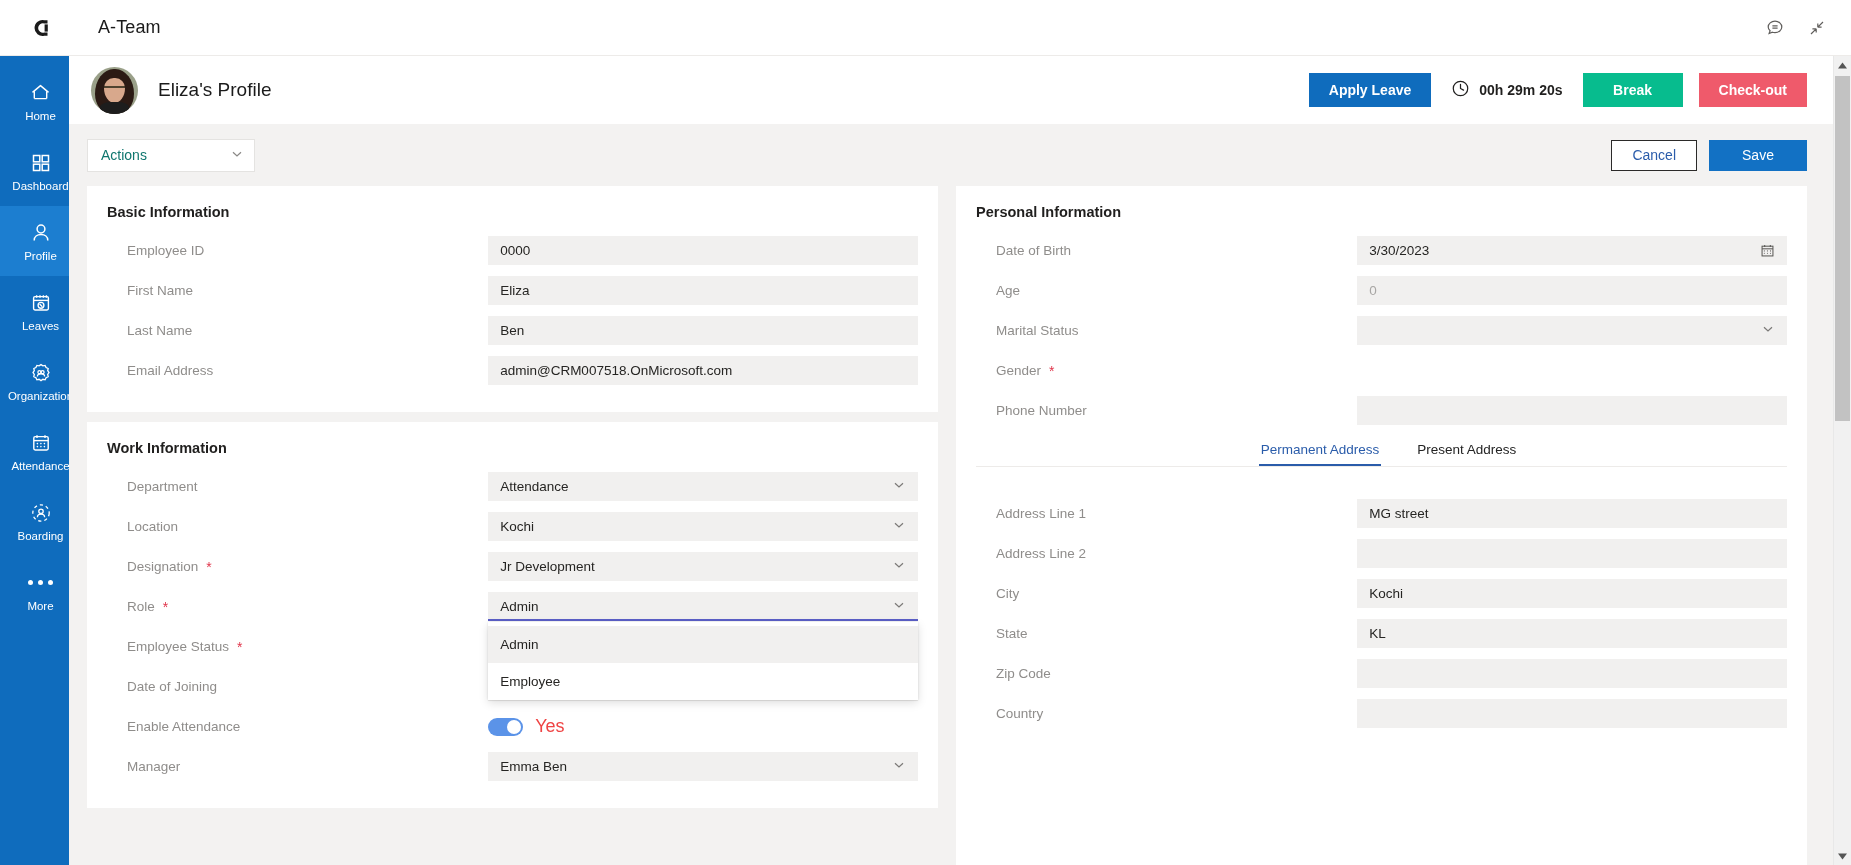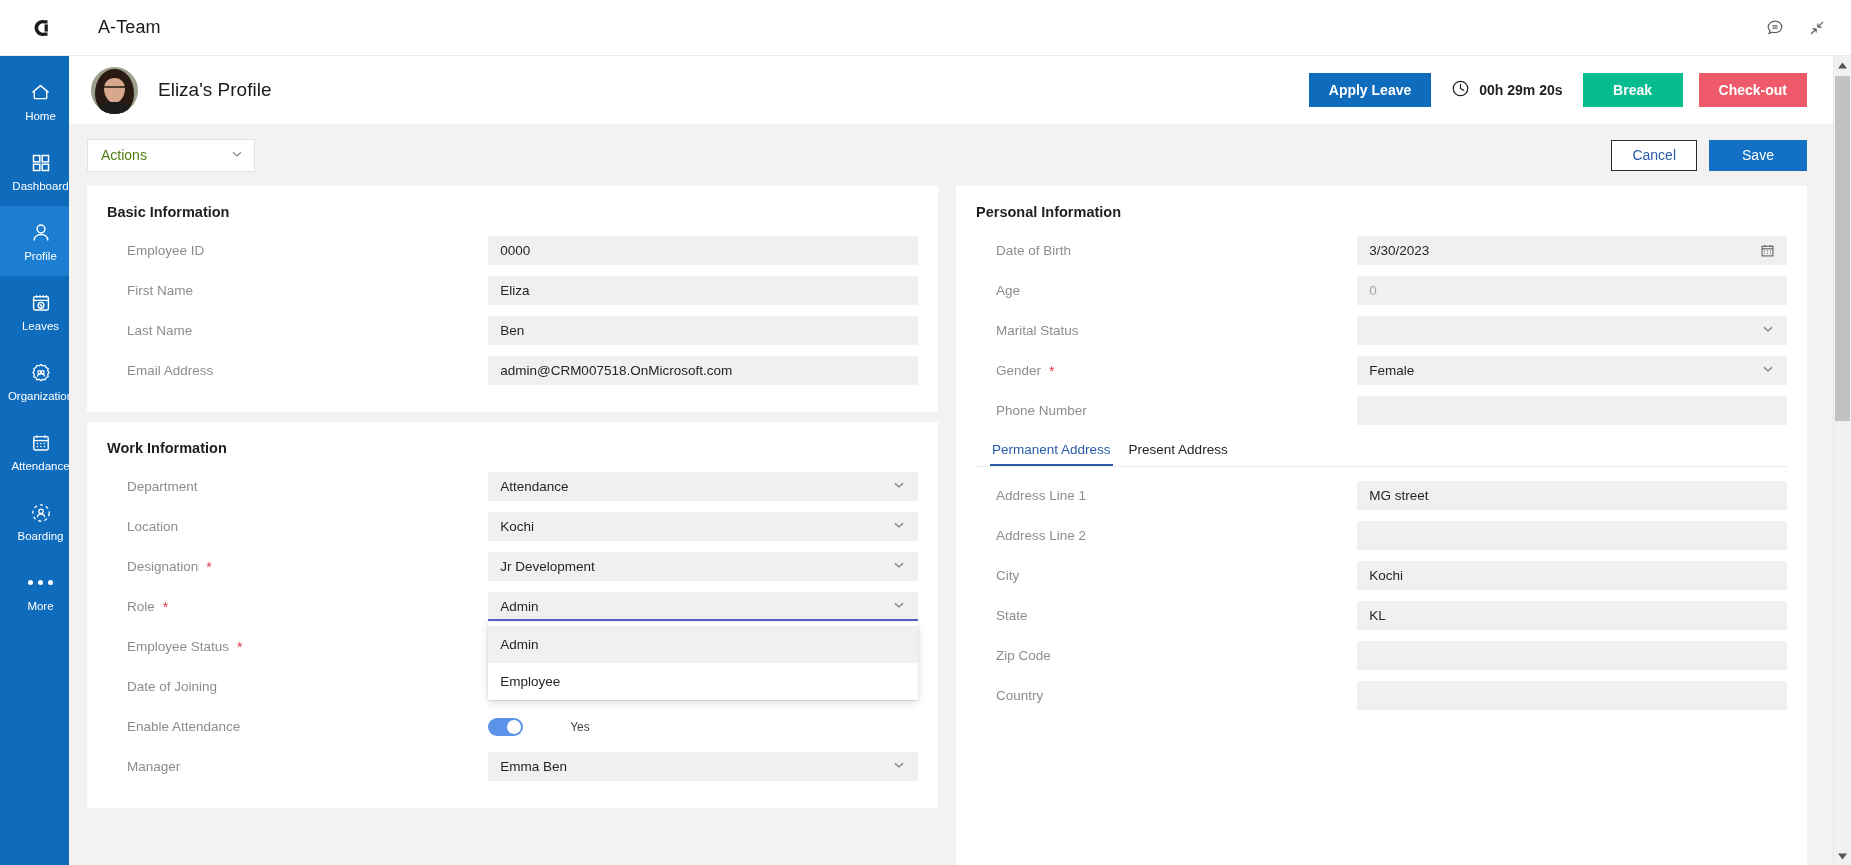--- a/index.html
+++ b/index.html
@@ -143,21 +143,21 @@
     height: 62px;
     display: flex; align-items: center;
     padding: 0 26px 0 18px;
   }
   .select-actions {
     width: 168px; height: 33px;
     background: #ffffff;
     border: 1px solid #e4e3e1;
     display: flex; align-items: center;
     padding: 0 10px 0 13px;
-    font-size: 14px; color: #4d7c0f;
+    font-size: 14px; color: #0f766e;
     cursor: pointer;
   }
   .select-actions .chev { margin-left: auto; color: #8a8886; }
   .actionbar-right { margin-left: auto; display: flex; gap: 12px; }
   .btn-cancel {
     background: #ffffff; color: #2a5caa;
     border: 1px solid #2b2a29;
     font-weight: normal;
     min-width: 82px; height: 31px; line-height: 29px;
     font-size: 14px;
@@ -216,44 +216,45 @@
   .toggle-row { display: flex; align-items: center; gap: 12px; height: 29px; }
   .toggle {
     width: 35px; height: 18px; border-radius: 10px;
     background: #5b93e8; position: relative; cursor: pointer;
   }
   .toggle i {
     position: absolute; right: 2px; top: 2px;
     width: 14px; height: 14px; border-radius: 50%;
     background: #ffffff; display: block;
   }
-  .toggle-text { font-size: 12px; color: #404040; margin-left: 35px; }
+  .toggle-text { font-size: 18px; color: #ef4444; }
 
   
   .ddmenu {
     position: absolute;
     left: 0; top: 30px; right: 0;
     background: #ffffff;
     box-shadow: 0 3px 9px rgba(0,0,0,.13), 0 0 2px rgba(0,0,0,.12);
     z-index: 40;
     padding-top: 4px;
   }
   .ddopt {
     height: 37px; display: flex; align-items: center;
     padding: 0 12px; font-size: 13.5px; color: #262523;
     cursor: pointer;
   }
   .ddopt.sel { background: #f1f0ef; }
 
   
   .tabs {
-    display: flex; gap: 14px;
+    display: flex; gap: 34px;
     border-bottom: 1px solid #edebe9;
-    margin: 4px 0 14px 0;
+    margin: 4px 0 32px 0;
     padding-left: 14px;
+    justify-content: center;
   }
   .tab {
     font-size: 13.5px; color: #242424;
     padding: 6px 2px 9px 2px;
     cursor: pointer;
   }
   .tab.active {
     color: #2a5caa; font-weight: normal;
     box-shadow: inset 0 -2px 0 0 #2a5caa;
   }
@@ -629,28 +630,20 @@
                     </svg></span>
               </div>
             </div>
           </div>
 
           <div class="frow">
             <div class="flabel">
               <span>Gender</span>
               <span class="req">*</span>
             </div>
-            <div class="fctl">
-              <div class="fin sel">
-                <span>Female</span>
-                <span class="chev"><svg width="14" height="14" viewBox="0 0 14 14" fill="none" stroke="currentColor" stroke-width="1.2">
-                      <path d="M3 5.2 L7 9 L11 5.2"></path>
-                    </svg></span>
-              </div>
-            </div>
           </div>
 
           <div class="frow">
             <div class="flabel">Phone Number</div>
             <div class="fctl">
                 <div class="fin">
                   <span></span>
                 </div>
               </div>
           </div>

